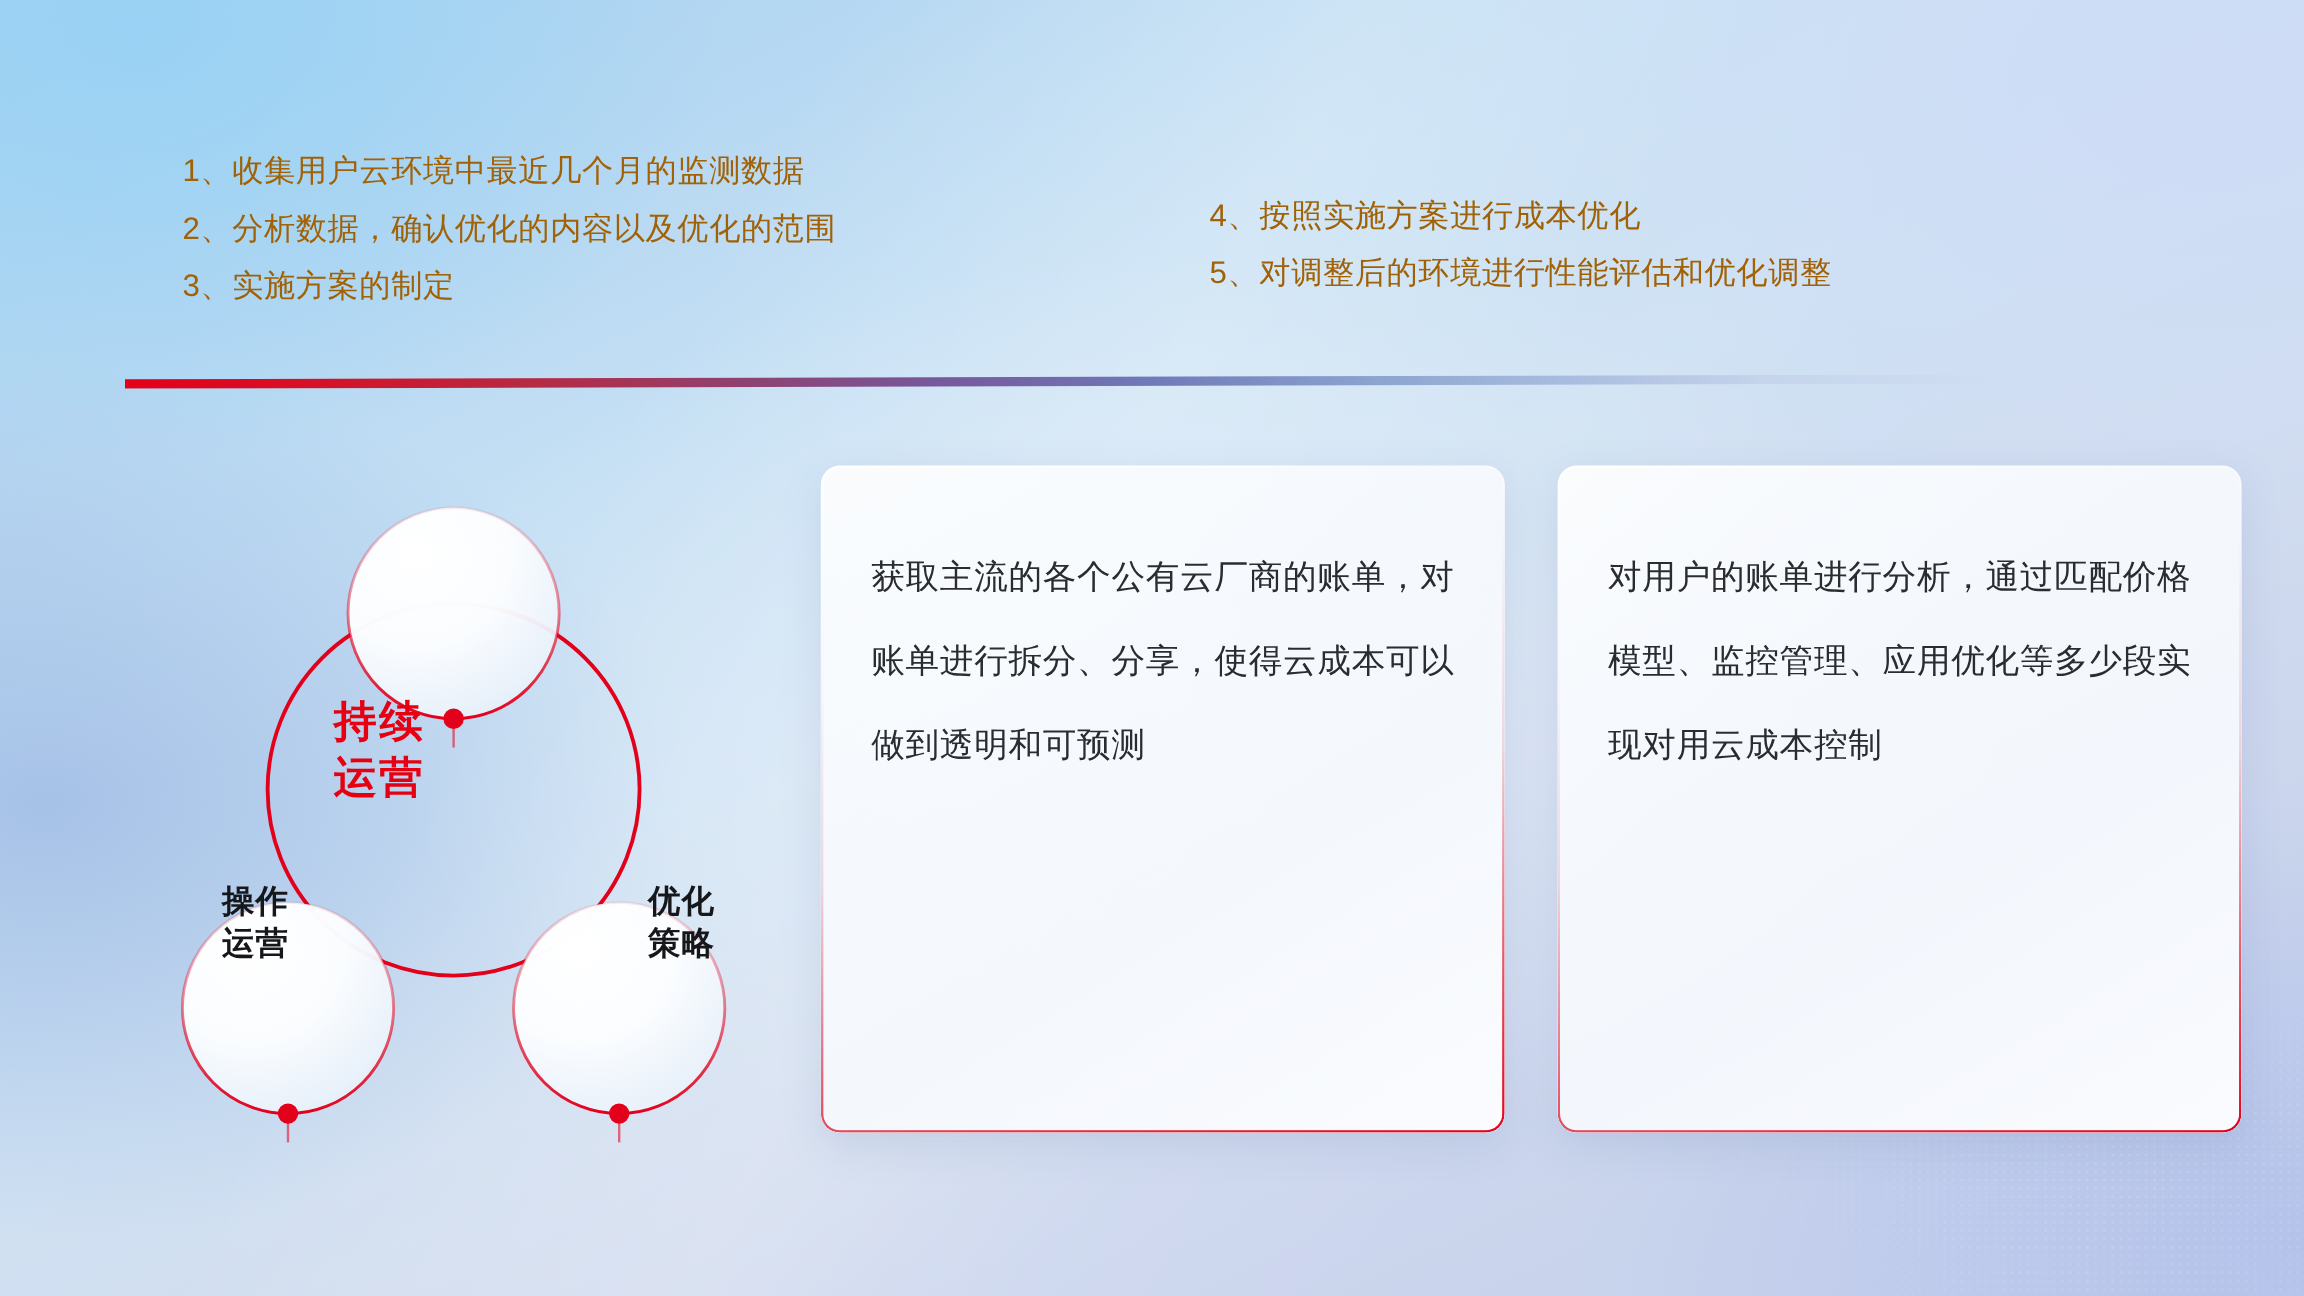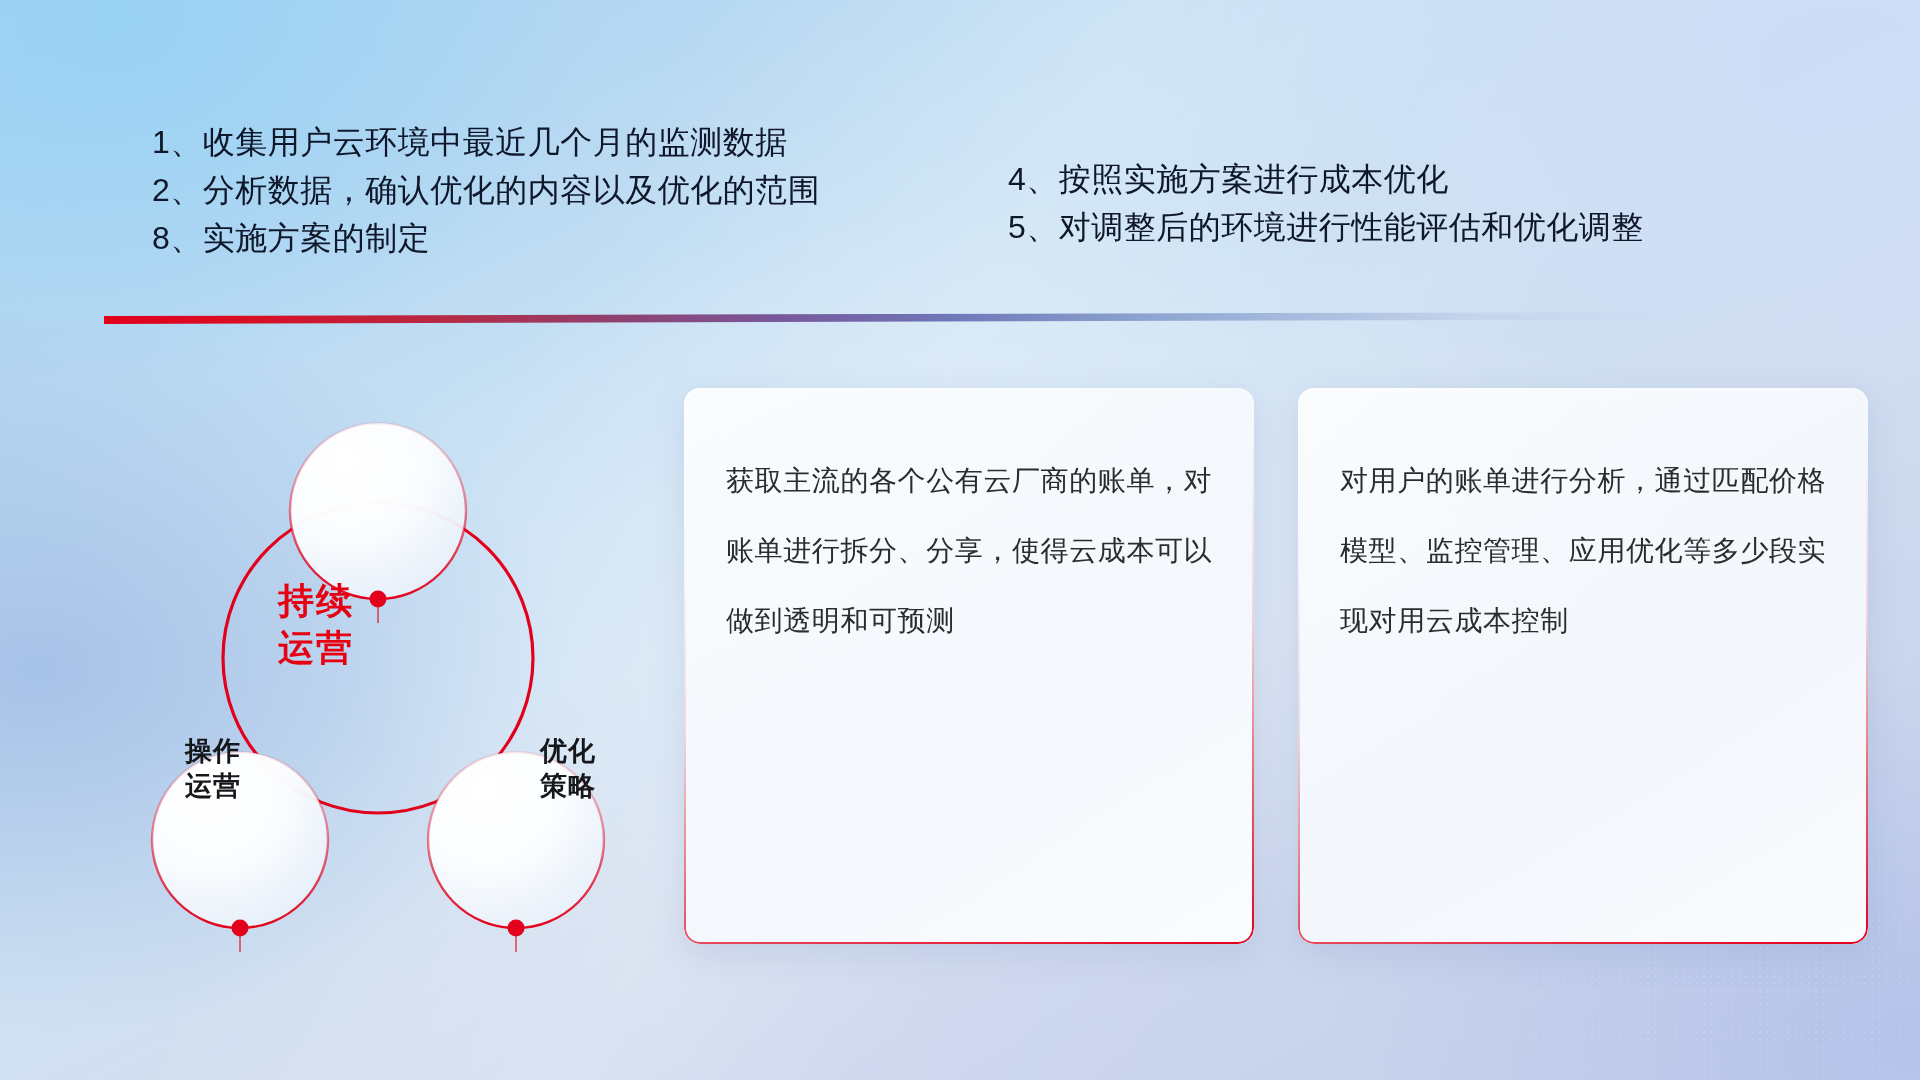--- a/index.html
+++ b/index.html
@@ -51,23 +51,23 @@
     -webkit-mask-image:radial-gradient(ellipse 640px 360px at 92% 90%, #000 0%, transparent 72%);
             mask-image:radial-gradient(ellipse 640px 360px at 92% 90%, #000 0%, transparent 72%);
   }
 
   
   #steps { position:absolute; z-index:5; left:0; top:0; width:1920px; }
   .step-col { position:absolute; }
   .step-col.left  { left:152px;  top:118px;  }
   .step-col.right { left:1008px; top:155px;  }
   .step-line {
-    font-size:32px;
+    font-size:26px;
     line-height:48px;
-    color:#0f172a;
+    color:#a16207;
     letter-spacing:.5px;
     white-space:nowrap;
   }
 
   
   #main-divider {
     position:absolute; z-index:5;
     left:104px; top:312px; width:1572px; height:12px;
   }
   #main-divider .sheet {
@@ -144,21 +144,21 @@
   <div class="bg-layer bg-glow-mid"></div>
   <div class="bg-layer bg-sheen"></div>
   <div class="bg-layer bg-dots"></div>
 </div>
 
 <div id="steps">
 
   <div class="step-col left">
     <div class="step-line">1、收集用户云环境中最近几个月的监测数据</div>
     <div class="step-line">2、分析数据，确认优化的内容以及优化的范围</div>
-    <div class="step-line">8、实施方案的制定</div>
+    <div class="step-line">3、实施方案的制定</div>
   </div>
 
   <div class="step-col right">
     <div class="step-line">4、按照实施方案进行成本优化</div>
     <div class="step-line">5、对调整后的环境进行性能评估和优化调整</div>
   </div>
 
 </div>
 
 <div id="main-divider">

